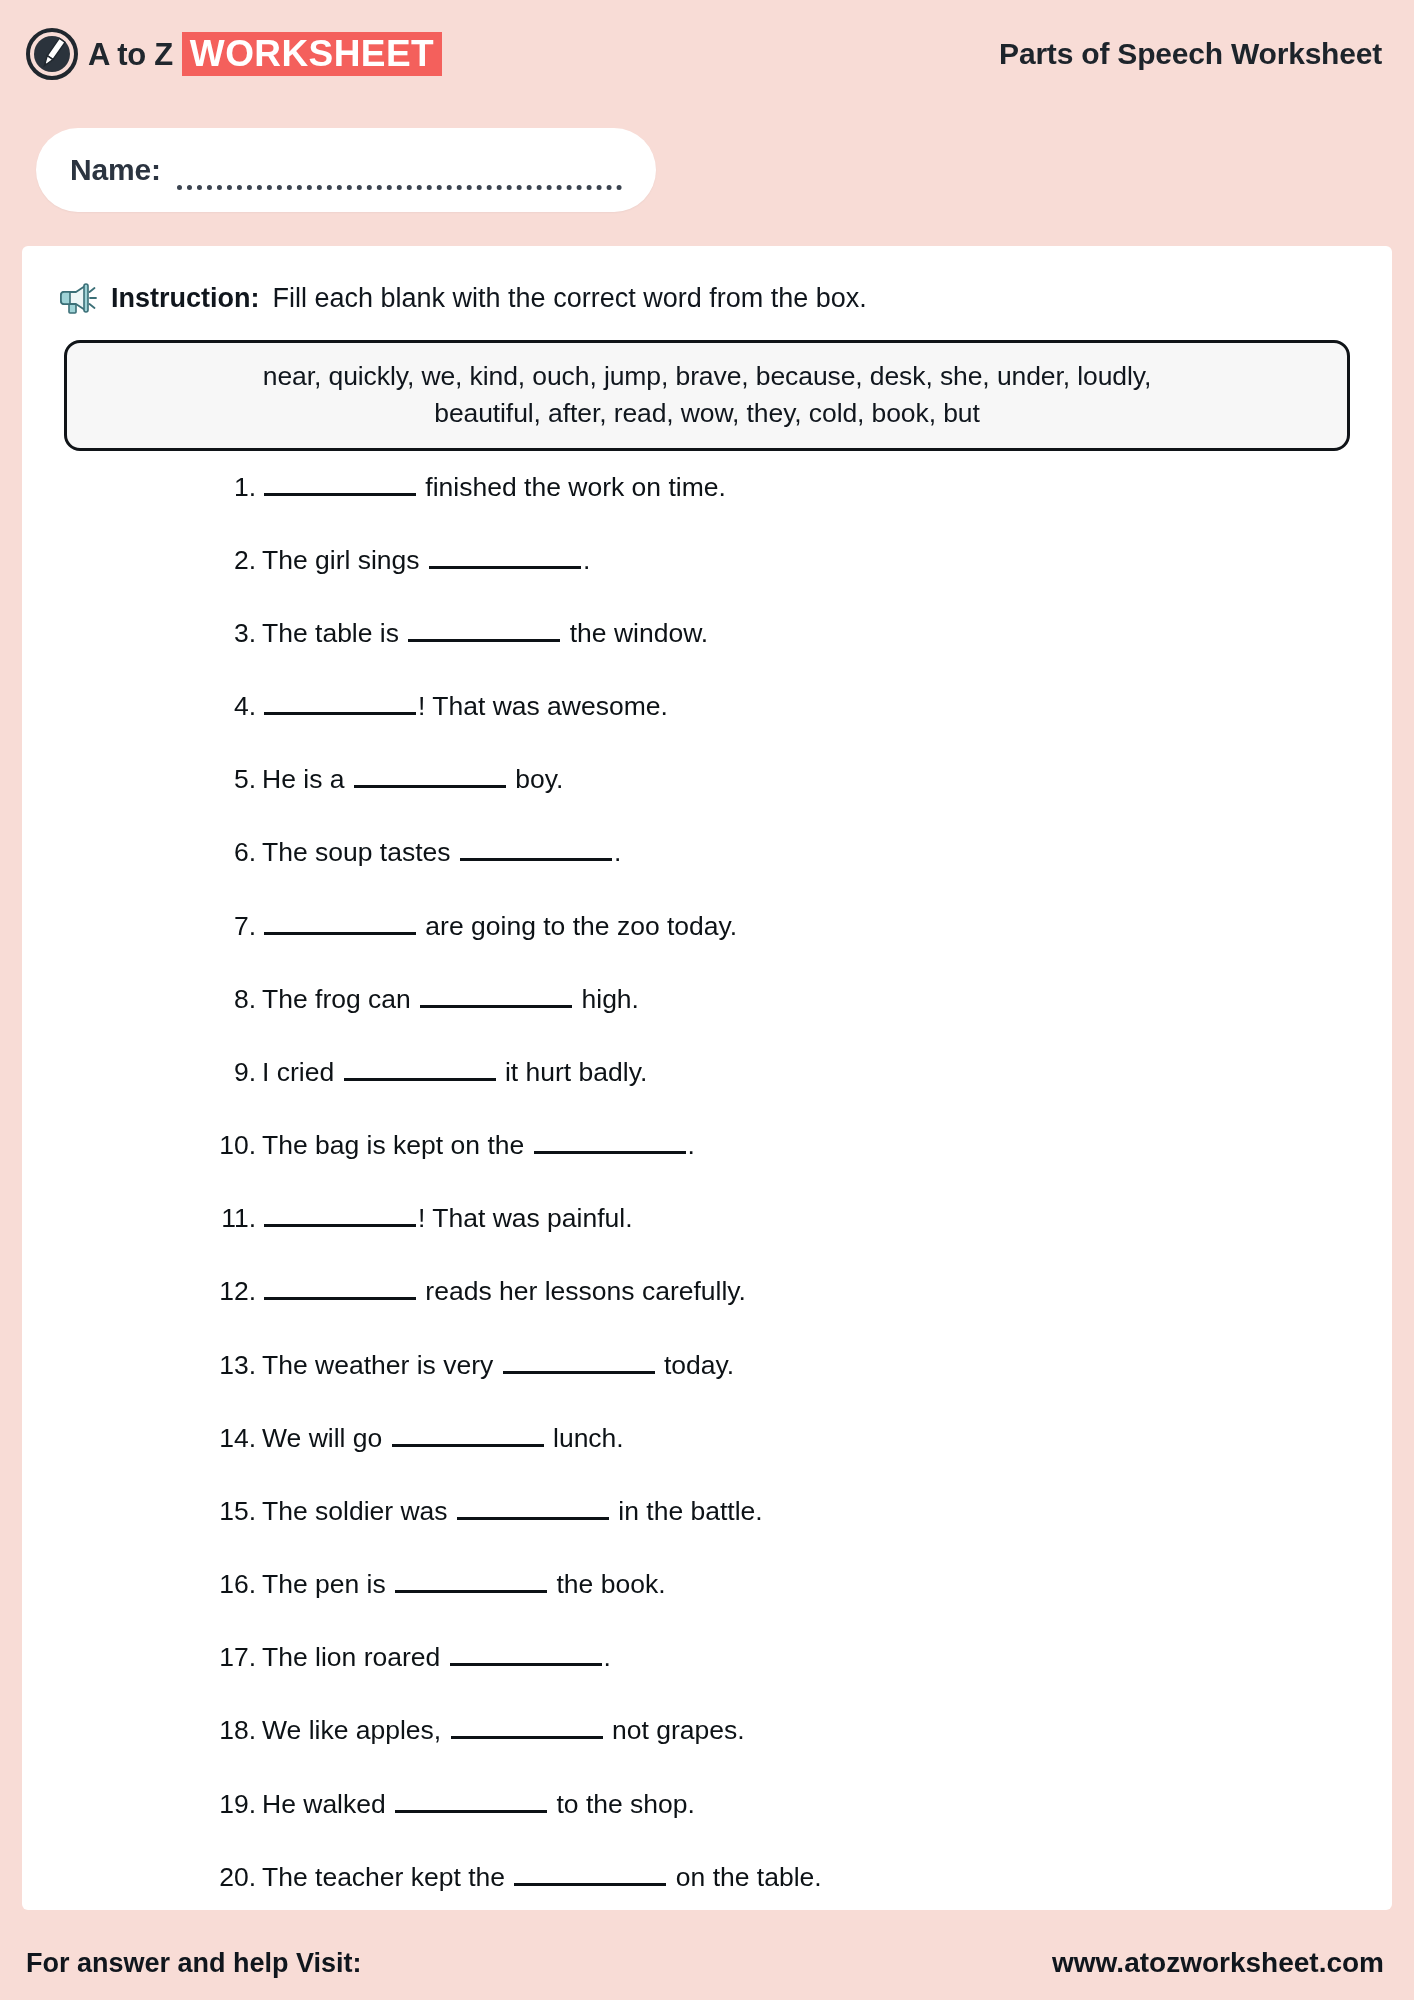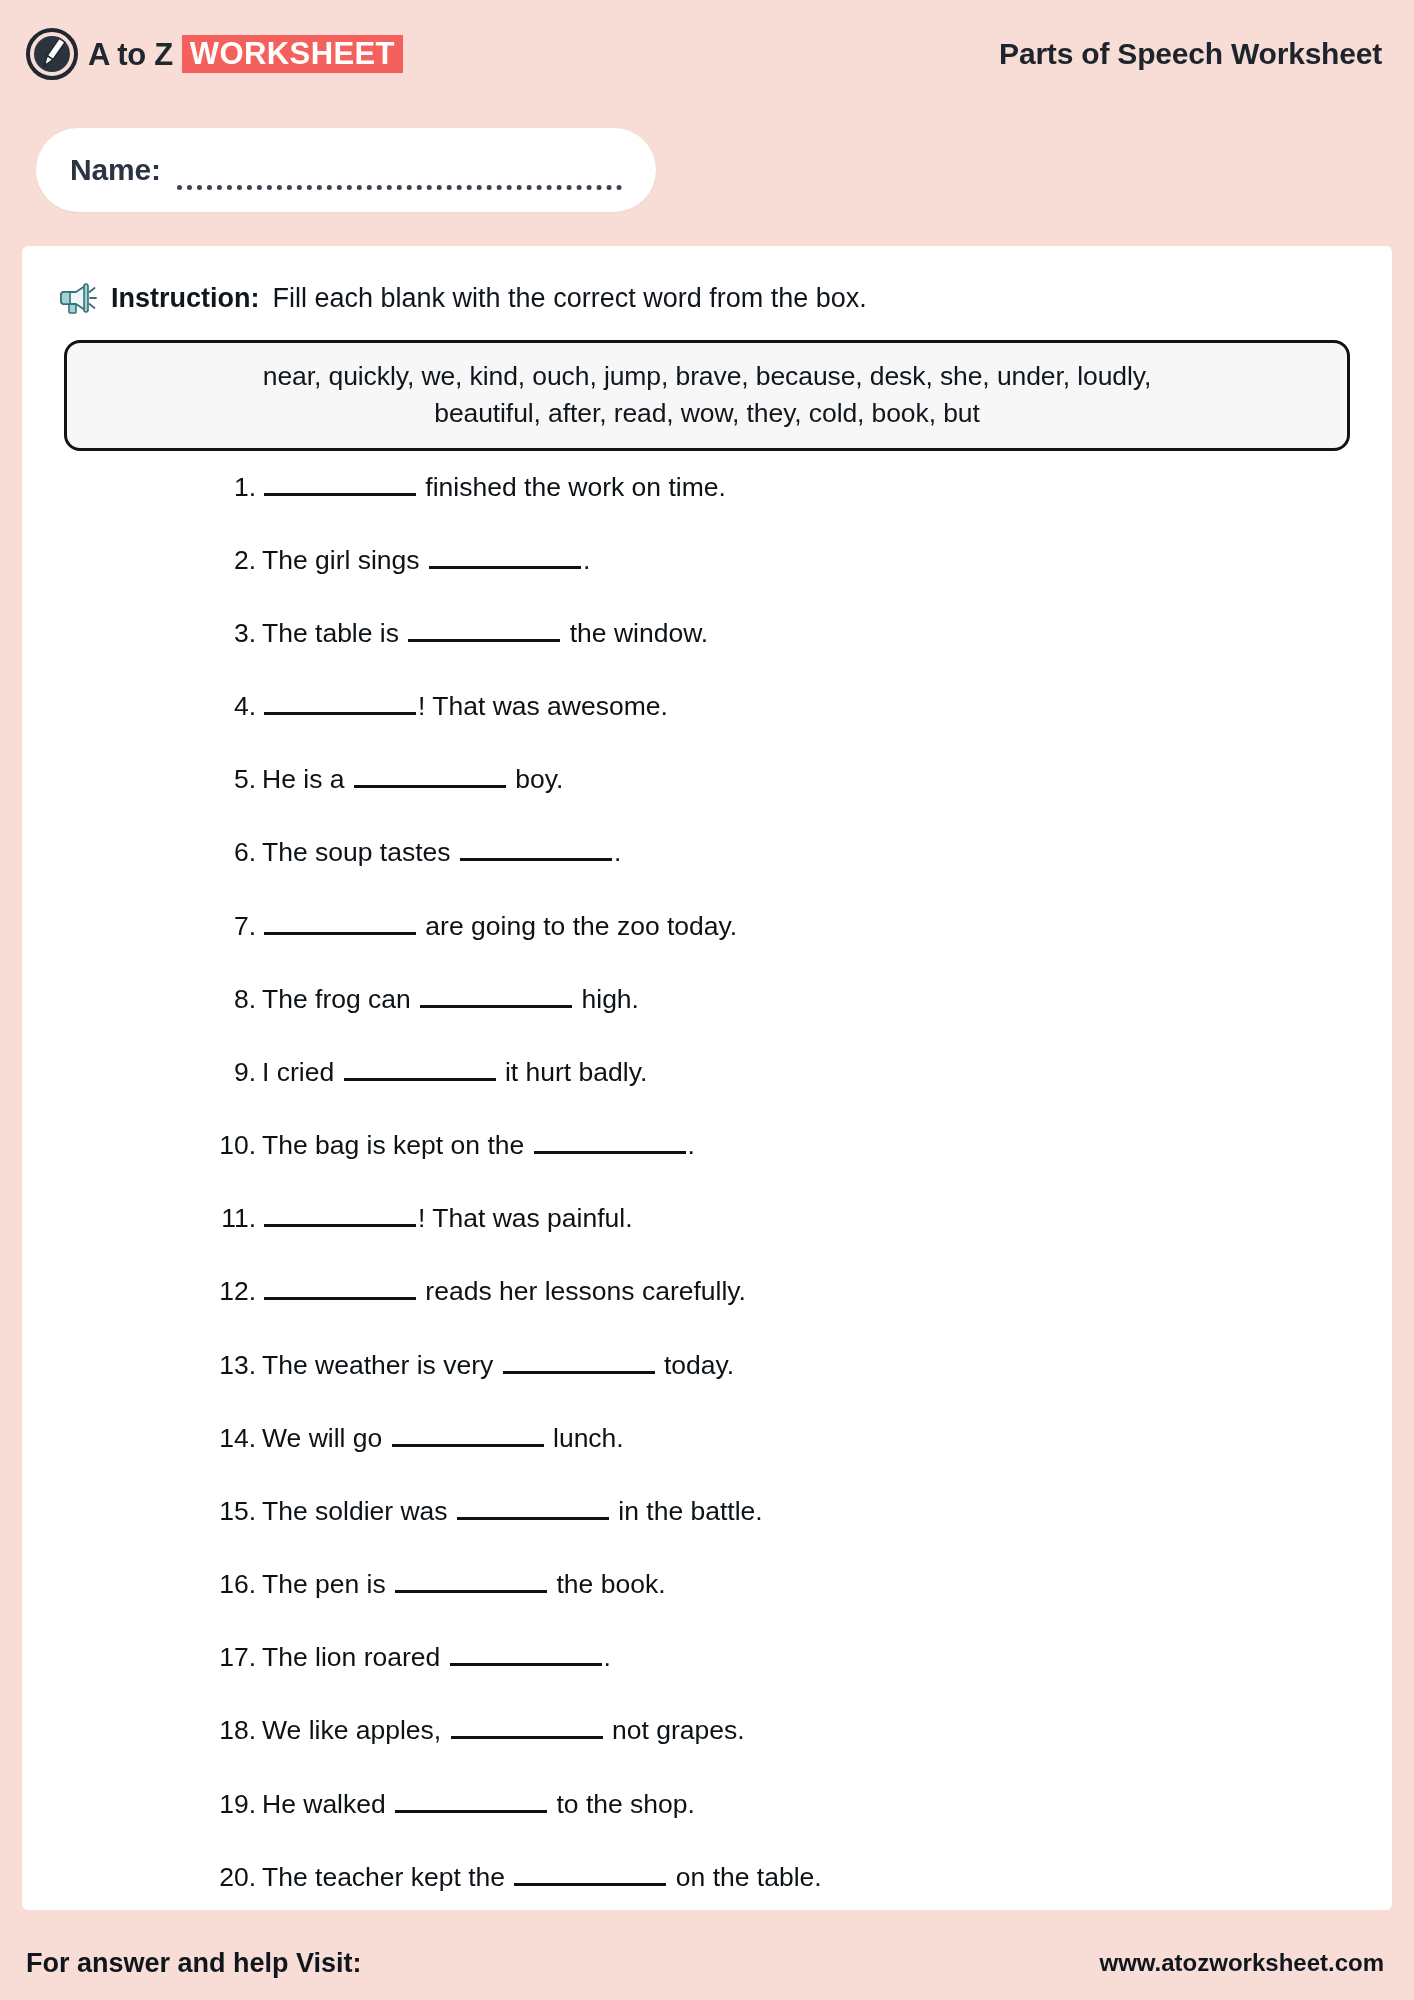--- a/index.html
+++ b/index.html
@@ -57,21 +57,21 @@
     font-weight: 700;
     color: #20272e;
     letter-spacing: -0.3px;
     line-height: 1;
     white-space: nowrap;
   }
 
   .brand-badge {
     background: #f4605c;
     color: #ffffff;
-    font-size: 31px;
+    font-size: 37px;
     font-weight: 700;
     letter-spacing: 0.4px;
     padding: 3px 8px 4px 8px;
     line-height: 1;
     white-space: nowrap;
   }
 
   .header-title {
     font-size: 30px;
     font-weight: 700;
@@ -217,21 +217,21 @@
     padding: 0 30px 4px 26px;
   }
 
   .footer-left {
     font-size: 27px;
     font-weight: 700;
     color: #10161d;
   }
 
   .footer-right {
-    font-size: 24px;
+    font-size: 28px;
     font-weight: 700;
     color: #10161d;
   }
 </style>
 </head>
 <body>
 
 <div class="page">
 
   <div class="header">

